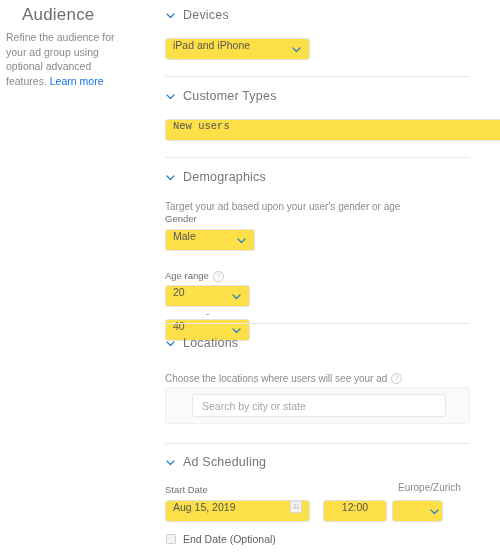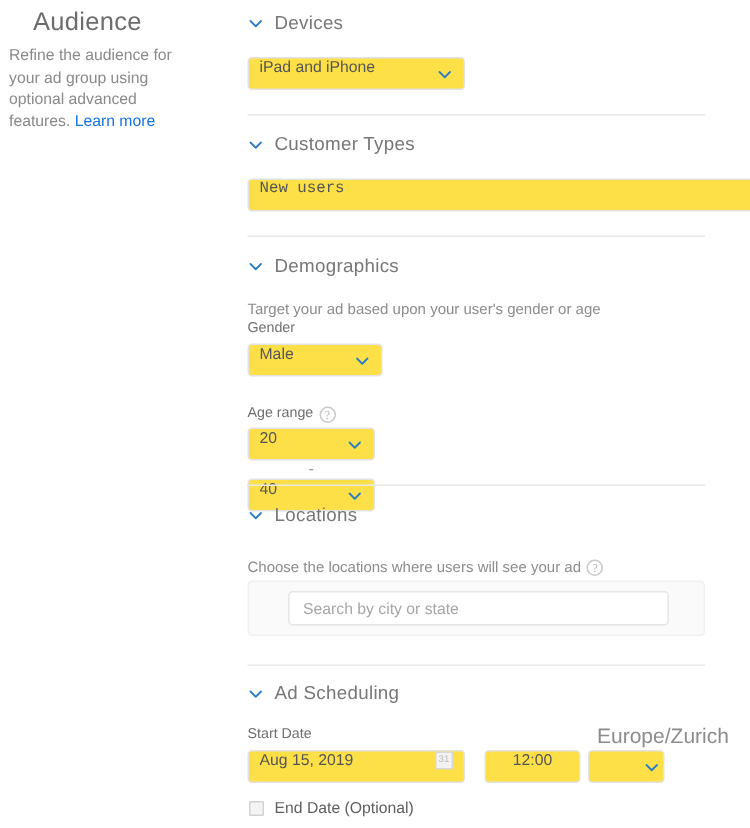--- a/index.html
+++ b/index.html
@@ -89,21 +89,21 @@
 
   
   .cal-glyph {
     width: 12px; height: 12px; border: 1px solid #d8d8d8; border-radius: 1px;
     background: #f3f3f3; color: #bdbdbd; font-size: 6.5px;
     display: inline-flex; align-items: flex-end; justify-content: center;
     line-height: 8px; padding-bottom: 1px; flex: 0 0 auto;
   }
 
   .tz {
-    font-size: 14px; color: #8c8c8c; position: absolute; left: 238px; top: 482px;
+    font-size: 10px; color: #8c8c8c; position: absolute; left: 238px; top: 482px;
   }
 
   .checkrow { display: flex; align-items: center; gap: 7px; margin-left: 6px; }
   .checkbox {
     width: 10px; height: 10px; border: 1px solid #d3d3d3;
     background: #f4f4f4; border-radius: 1px; flex: 0 0 auto;
   }
   .check-label { font-size: 10.5px; color: #5f5f5f; }
 
   .abs { position: absolute; }

